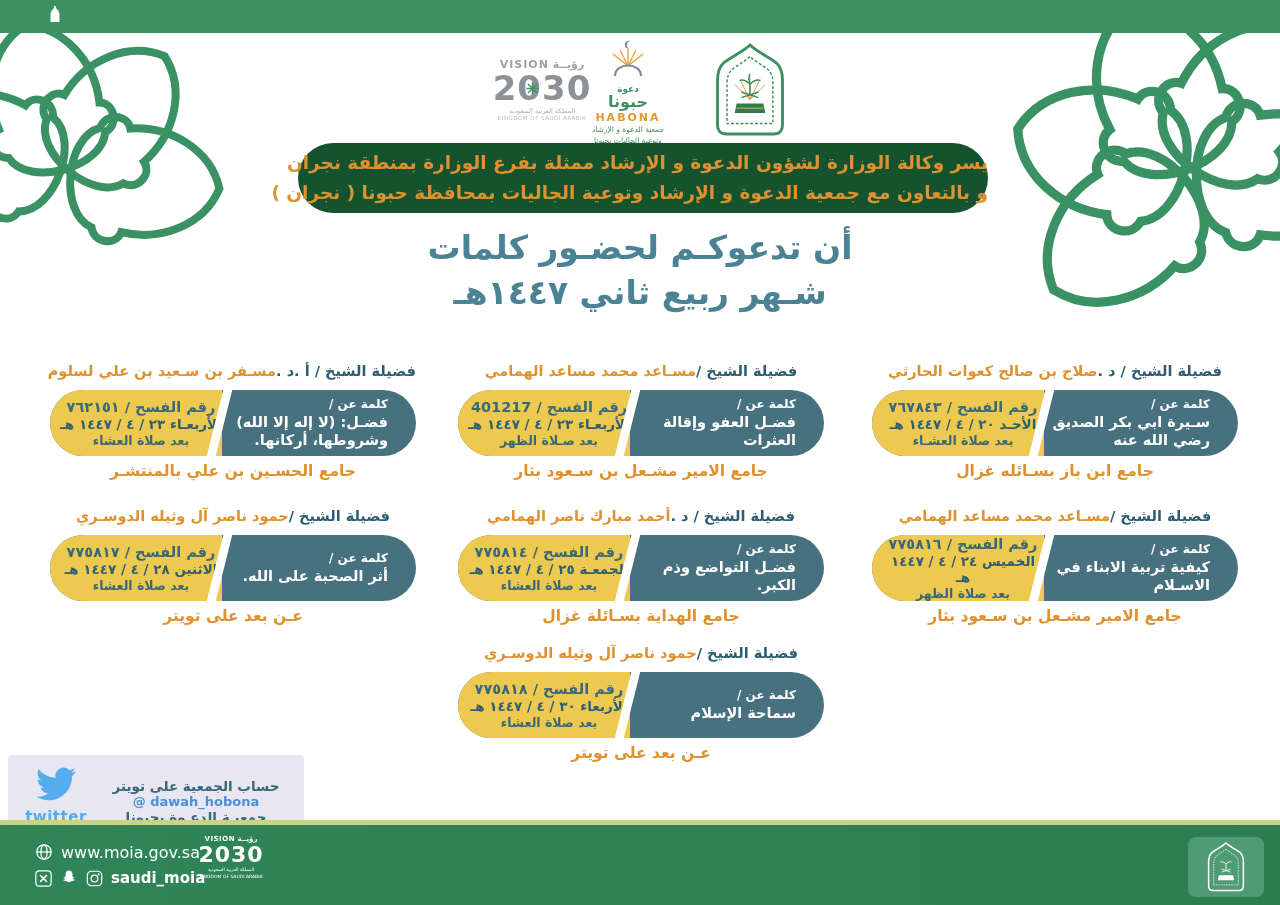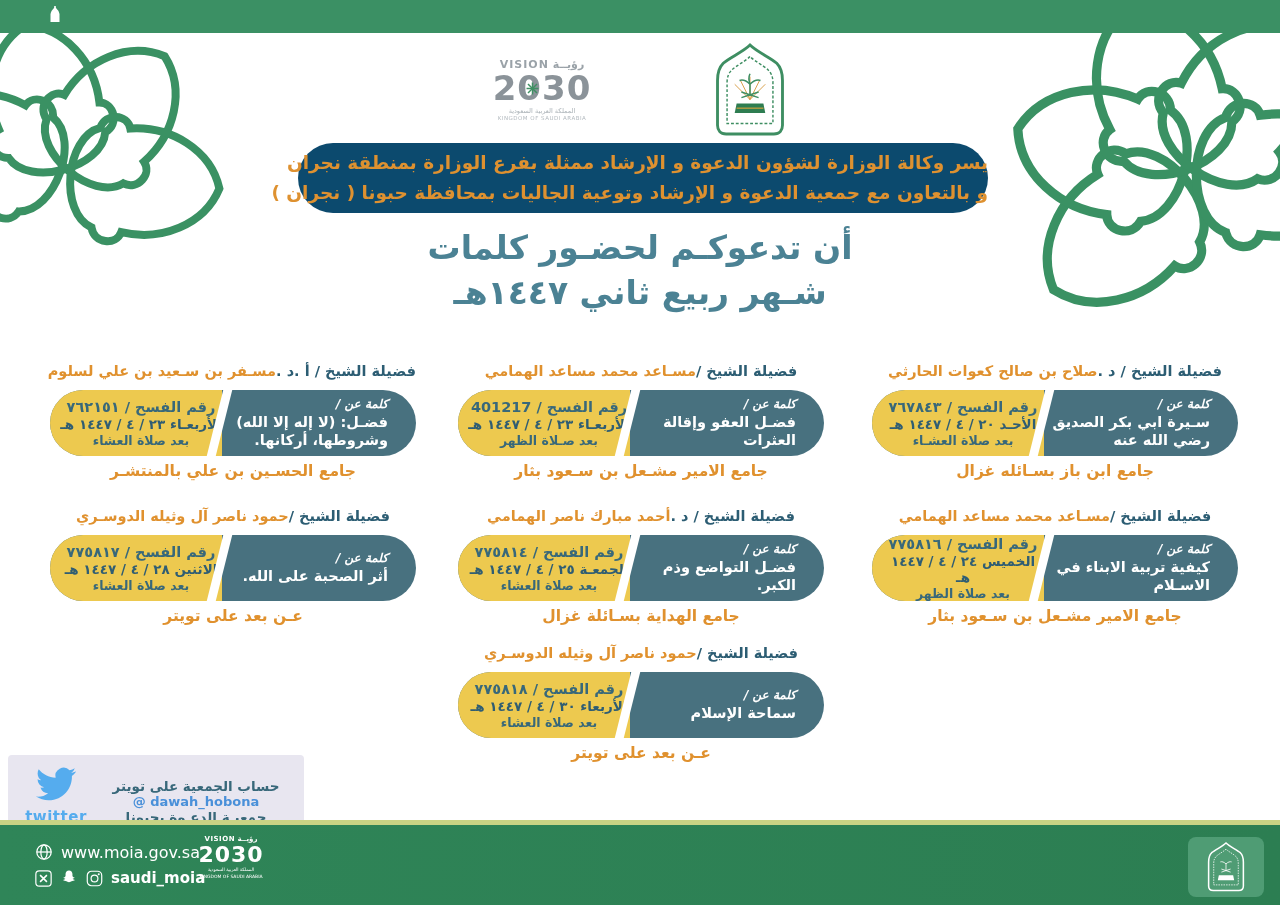--- a/index.html
+++ b/index.html
@@ -24,42 +24,42 @@
   .vision-top .v-cap { font-size:6.5px; color:#a8b0b5; margin-top:2px; }
   .vision-top .v-cap-en { font-size:5.5px; color:#b3babf; letter-spacing:.5px; }
   .habona { position:absolute; left:588px; top:0px; width:80px; text-align:center; }
   .habona .hab-ar-sm { font-size:9px; color:#3f8f63; font-weight:bold; }
   .habona .hab-ar { font-size:16px; color:#3f8f63; font-weight:bold; line-height:1.05; }
   .habona .hab-en { font-size:11px; color:#e8962e; font-weight:bold; letter-spacing:2px; }
   .habona .hab-cap { font-size:7.5px; color:#3f8f63; line-height:1.5; }
   .ministry-logo-top { position:absolute; left:707px; top:2px; width:86px; height:96px; }
 
   
-  .banner { position:absolute; left:298px; top:143px; width:690px; height:70px; background:#0c4a6e; border-radius:38px; z-index:4;
+  .banner { position:absolute; left:298px; top:143px; width:690px; height:70px; background:#14532d; border-radius:38px; z-index:4;
             display:flex; flex-direction:column; justify-content:center; text-align:center; }
   .banner div { color:#de9130; font-weight:bold; font-size:18.5px; line-height:1.6; white-space:nowrap; }
 
   
   .title-block { position:absolute; left:390px; top:226px; width:500px; text-align:center; z-index:4; }
   .title-block div { color:#4b8294; font-weight:bold; font-size:33px; line-height:1.35; }
 
   
   .card { position:absolute; width:366px; z-index:4; }
   .c-left  { left:50px; }
   .c-mid   { left:458px; }
   .c-right { left:872px; }
   .r1 { top:363px; }
   .r2 { top:508px; }
   .r3 { top:645px; }
   .sheikh-line { text-align:center; font-size:14.5px; font-weight:bold; color:#2c5d73; height:22px; white-space:nowrap; }
   .sheikh-line .orange { color:#e0912e; }
   .pill { position:relative; margin-top:5px; height:66px; border-radius:33px; background:#48717f; overflow:hidden; }
   .pill-teal { position:absolute; right:0; top:0; bottom:0; width:53%; color:#ffffff; text-align:right;
                display:flex; flex-direction:column; justify-content:center; padding-right:28px; padding-left:4px; }
-  .pill-teal .topic-label { font-size:12px; font-weight:bold;font-style:italic; }
+  .pill-teal .topic-label { font-size:12px; font-weight:bold; }
   .pill-teal .topic { font-size:14.5px; font-weight:bold; line-height:1.25; margin-top:2px; }
   .pill-yellow { position:absolute; left:0; top:0; bottom:0; width:47%; background:#edc94f; color:#38687a;
                  display:flex; flex-direction:column; justify-content:center; text-align:center; padding-left:10px; }
   .pill-yellow .permit { font-size:14.5px; font-weight:bold; }
   .pill-yellow .date { font-size:13.5px; font-weight:bold; color:#2f5d73; margin-top:1px; }
   .pill-yellow .prayer { font-size:12.5px; font-weight:bold; margin-top:1px; }
   .slash { position:absolute; left:45%; top:-8px; height:82px; width:9px; background:#ffffff; transform:skewX(-14deg); }
   .mosque { margin-top:6px; text-align:center; font-size:15.5px; font-weight:bold; color:#e0912e; white-space:nowrap; }
 
   
@@ -154,20 +154,38 @@
               <line x1="2" y1="10" x2="18" y2="10"></line>
             <line x1="4" y1="4" x2="16" y2="16"></line>
               <line x1="16" y1="4" x2="4" y2="16"></line>
           </g>
         </svg>
       </div>
       <div class="v-cap">المملكة العربية السعودية</div>
       <div class="v-cap-en">KINGDOM OF SAUDI ARABIA</div>
     </div>
 
+    <div class="habona">
+      <svg width="70" height="40" viewBox="0 0 70 40">
+        <g stroke="#e8a13b" stroke-width="1.4" fill="none">
+          <line x1="35" y1="26" x2="20" y2="14"></line>
+            <line x1="35" y1="26" x2="27" y2="10"></line>
+          <line x1="35" y1="26" x2="43" y2="10"></line>
+            <line x1="35" y1="26" x2="50" y2="14"></line>
+          <line x1="35" y1="26" x2="35" y2="8"></line>
+        </g>
+        <path d="M22 36 C22 22 48 22 48 36" fill="none" stroke="#7d8a8f" stroke-width="2.2"></path>
+        <path d="M33 8 C30 4 33 0 37 1 C34 2 33 5 35 8 Z" fill="#7d8a8f"></path>
+      </svg>
+      <div class="hab-ar-sm">دعوة</div>
+      <div class="hab-ar">حبونا</div>
+      <div class="hab-en">HABONA</div>
+      <div class="hab-cap">جمعية الدعوة و الإرشاد</div>
+      <div class="hab-cap">وتوعية الجاليات بحبونا</div>
+    </div>
 
     <svg class="ministry-logo-top" viewBox="0 0 90 100">
       <path d="M45 3 C38 10 24 16 17 22 C13 26 11 32 11 40 L11 87 C11 92 14 96 20 96 L70 96 C76 96 79 92 79 87 L79 40 C79 32 77 26 73 22 C66 16 52 10 45 3 Z" fill="#ffffff" stroke="#3e8e62" stroke-width="3"></path>
       <path d="M45 15 C40 20 30 25 26 29 C23 32 21 36 21 42 L21 85 L69 85 L69 42 C69 36 67 32 64 29 C60 25 50 20 45 15 Z" fill="none" stroke="#3e8e62" stroke-width="1.5" stroke-dasharray="3 2"></path>
       <g stroke="#d79c45" stroke-width="1" fill="none">
         <line x1="45" y1="60" x2="29" y2="44"></line>
           <line x1="45" y1="60" x2="35" y2="40"></line>
         <line x1="45" y1="60" x2="45" y2="36"></line>
           <line x1="45" y1="60" x2="55" y2="40"></line>
         <line x1="45" y1="60" x2="61" y2="44"></line>

